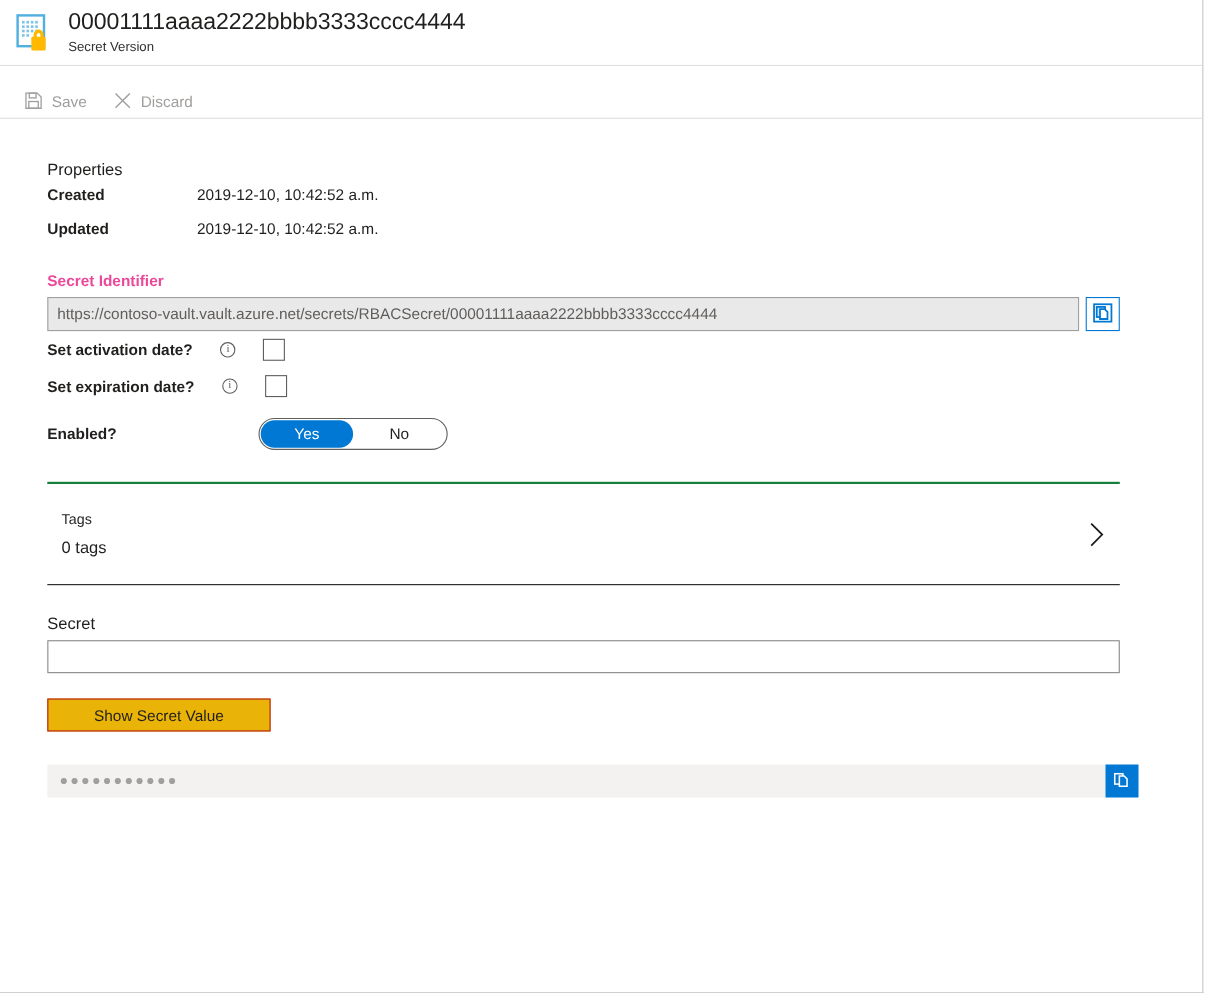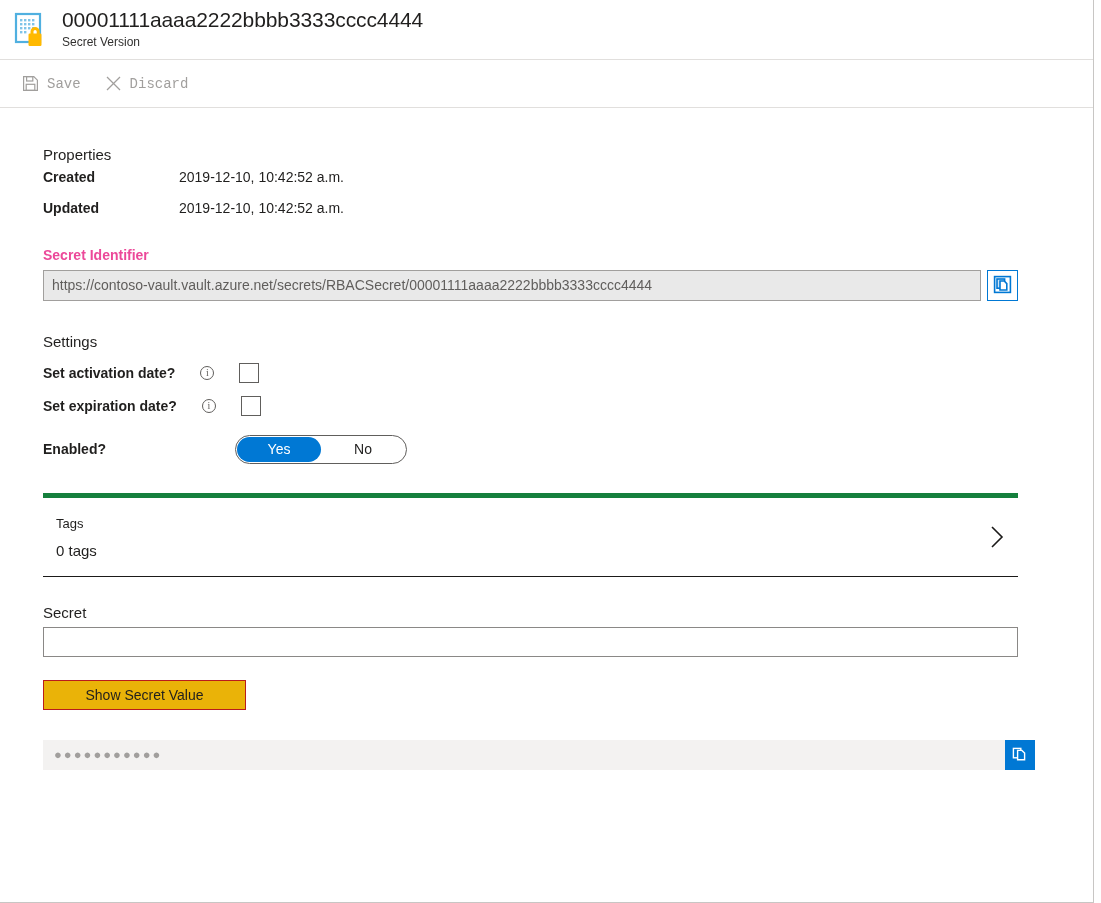--- a/index.html
+++ b/index.html
@@ -64,30 +64,30 @@
   .toolbar {
     height: 48px;
     display: flex;
     align-items: center;
     padding-left: 12px;
     border-bottom: 1px solid #e1dfdd;
     gap: 4px;
   }
   .toolbar-btn {
     display: flex;
-    align-items: center;
+    align-items: flex-end;
     gap: 8px;
     height: 32px;
     padding: 0 10px;
     color: #a19f9d;
     font-size: 14px;
     cursor: default;
     background: transparent;
     border: none;
-    font-family: Liberation Mono, monospace;
+    font-family: Liberation Sans, sans-serif;
   }
   .toolbar-btn svg { display: block; }
 
   
   .content {
     padding: 38px 0 0 0;
   }
   .sec-title {
     font-size: 15px;
     font-weight: 400;
@@ -226,23 +226,23 @@
   }
   .toggle-opt.on {
     background: #0078d4;
     color: #ffffff;
   }
 
   
   .tags-block {
     margin: 29px 43px 0 43px;
     width: 975px;
-    border-top: 5px solid #15803d;
+    border-top: 2px solid #15803d;
     border-bottom: 1px solid #1b1a19;
-    height: 84px;
+    height: 94px;
     display: flex;
     align-items: center;
     justify-content: space-between;
     padding: 0 13px 0 13px;
     cursor: pointer;
   }
   .tags-texts { display: flex; flex-direction: column; gap: 11px; }
   .tags-label { font-size: 13px; color: #201f1e; }
   .tags-value { font-size: 15px; color: #201f1e; }
   .chevron { color: #201f1e; display: flex; align-items: center; }
@@ -390,21 +390,20 @@
         <span>
           <svg width="19" height="19" viewBox="0 0 19 19" fill="none" stroke="#0078d4" stroke-width="1.6">
             <rect x="1.6" y="1.6" width="15.8" height="15.8"></rect>
             <rect x="4" y="4" width="7.6" height="9.2" fill="#cfe6f7"></rect>
             <path d="M7 6 h4.2 l2.6 2.6 v6.4 h-6.8 z" fill="#ffffff"></path>
           </svg>
         </span>
       </button>
     </div>
 
-    <div class="sec-title settings-title">Settings</div>
 
     <div class="setting-row">
       <div class="setting-label">Set activation date?</div>
       <div class="info-icon">i</div>
       <div class="checkbox"></div>
     </div>
 
     <div class="setting-row">
       <div class="setting-label">Set expiration date?</div>
       <div class="info-icon">i</div>

